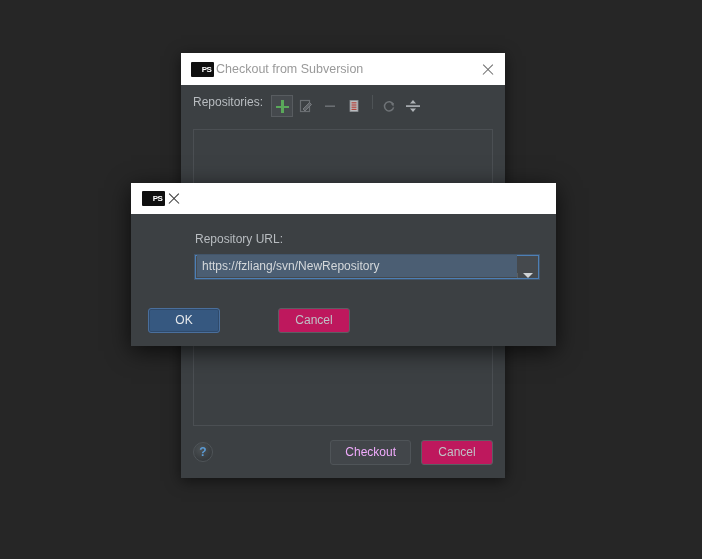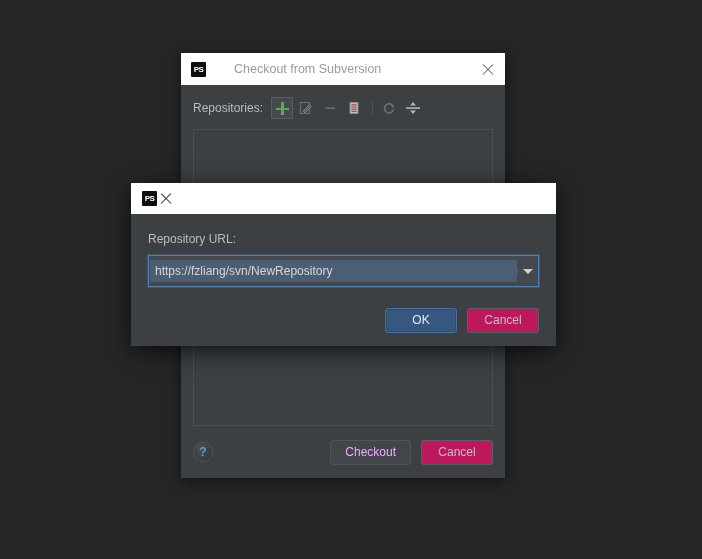--- a/index.html
+++ b/index.html
@@ -43,23 +43,24 @@
     background: #0f0f0f;
     border-radius: 1px;
     color: #ffffff;
     font-size: 8px;
     font-weight: bold;
     line-height: 15px;
     text-align: center;
     letter-spacing: -0.5px;
     font-family: "Liberation Sans", sans-serif;
     flex: 0 0 auto;
+    padding-left: 8px;
   }
   .outer-title-text {
-    margin-left: 28px;
+    margin-left: 2px;
     font-size: 12.5px;
     color: #9a9a9a;
     flex: 1 1 auto;
     white-space: nowrap;
     overflow: hidden;
   }
   .close-x {
     width: 18px;
     height: 18px;
     position: relative;
@@ -82,21 +83,21 @@
     flex: 1 1 auto;
     padding: 10px 12px 0 12px;
     box-sizing: border-box;
     display: flex;
     flex-direction: column;
   }
 
   
   .repo-toolbar {
     display: flex;
-    align-items: center;
+    align-items: flex-start;
     height: 26px;
     flex: 0 0 auto;
   }
   .repo-label {
     font-size: 12px;
     color: #b8bcc0;
     margin-right: 8px;
     white-space: nowrap;
   }
   .tb-btn {
@@ -219,34 +220,35 @@
     color: #1c1c1c;
     flex: 1 1 auto;
     white-space: nowrap;
   }
   .close-x.dark::before, .close-x.dark::after { background: #333333; }
 
   .inner-body {
     flex: 1 1 auto;
     padding: 18px 17px 0 17px;
     box-sizing: border-box;
+    margin-left: 47px;
   }
   .field-label {
     font-size: 12px;
     color: #b8bcc0;
     margin-bottom: 9px;
   }
   .combo {
     position: relative;
-    height: 32px;
+    height: 24px;
     border: 1px solid #4d7fb5;
     box-sizing: border-box;
     background: #45494d;
     display: flex;
-    align-items: center;
+    align-items: flex-end;
     box-shadow: 0 0 0 1px rgba(77,127,181,0.35);
   }
   .combo-text {
     flex: 1 1 auto;
     font-size: 12px;
     line-height: 22px;
     color: #d4d8db;
     padding: 0 5px;
     background: #4b5e73;
     white-space: nowrap;
@@ -268,23 +270,23 @@
     border-left: 5px solid transparent;
     border-right: 5px solid transparent;
     border-top: 5px solid #cfd3d6;
   }
 
   .inner-footer {
     flex: 0 0 auto;
     height: 52px;
     display: flex;
     align-items: center;
-    justify-content: flex-end;
     padding: 0 17px;
     box-sizing: border-box;
+    gap: 48px;
   }
 </style>
 </head>
 <body>
 
 <div class="outer-dialog">
 
   <div class="outer-titlebar">
     <div class="ps-icon">PS</div>
     <div class="outer-title-text">Checkout from Subversion</div>

